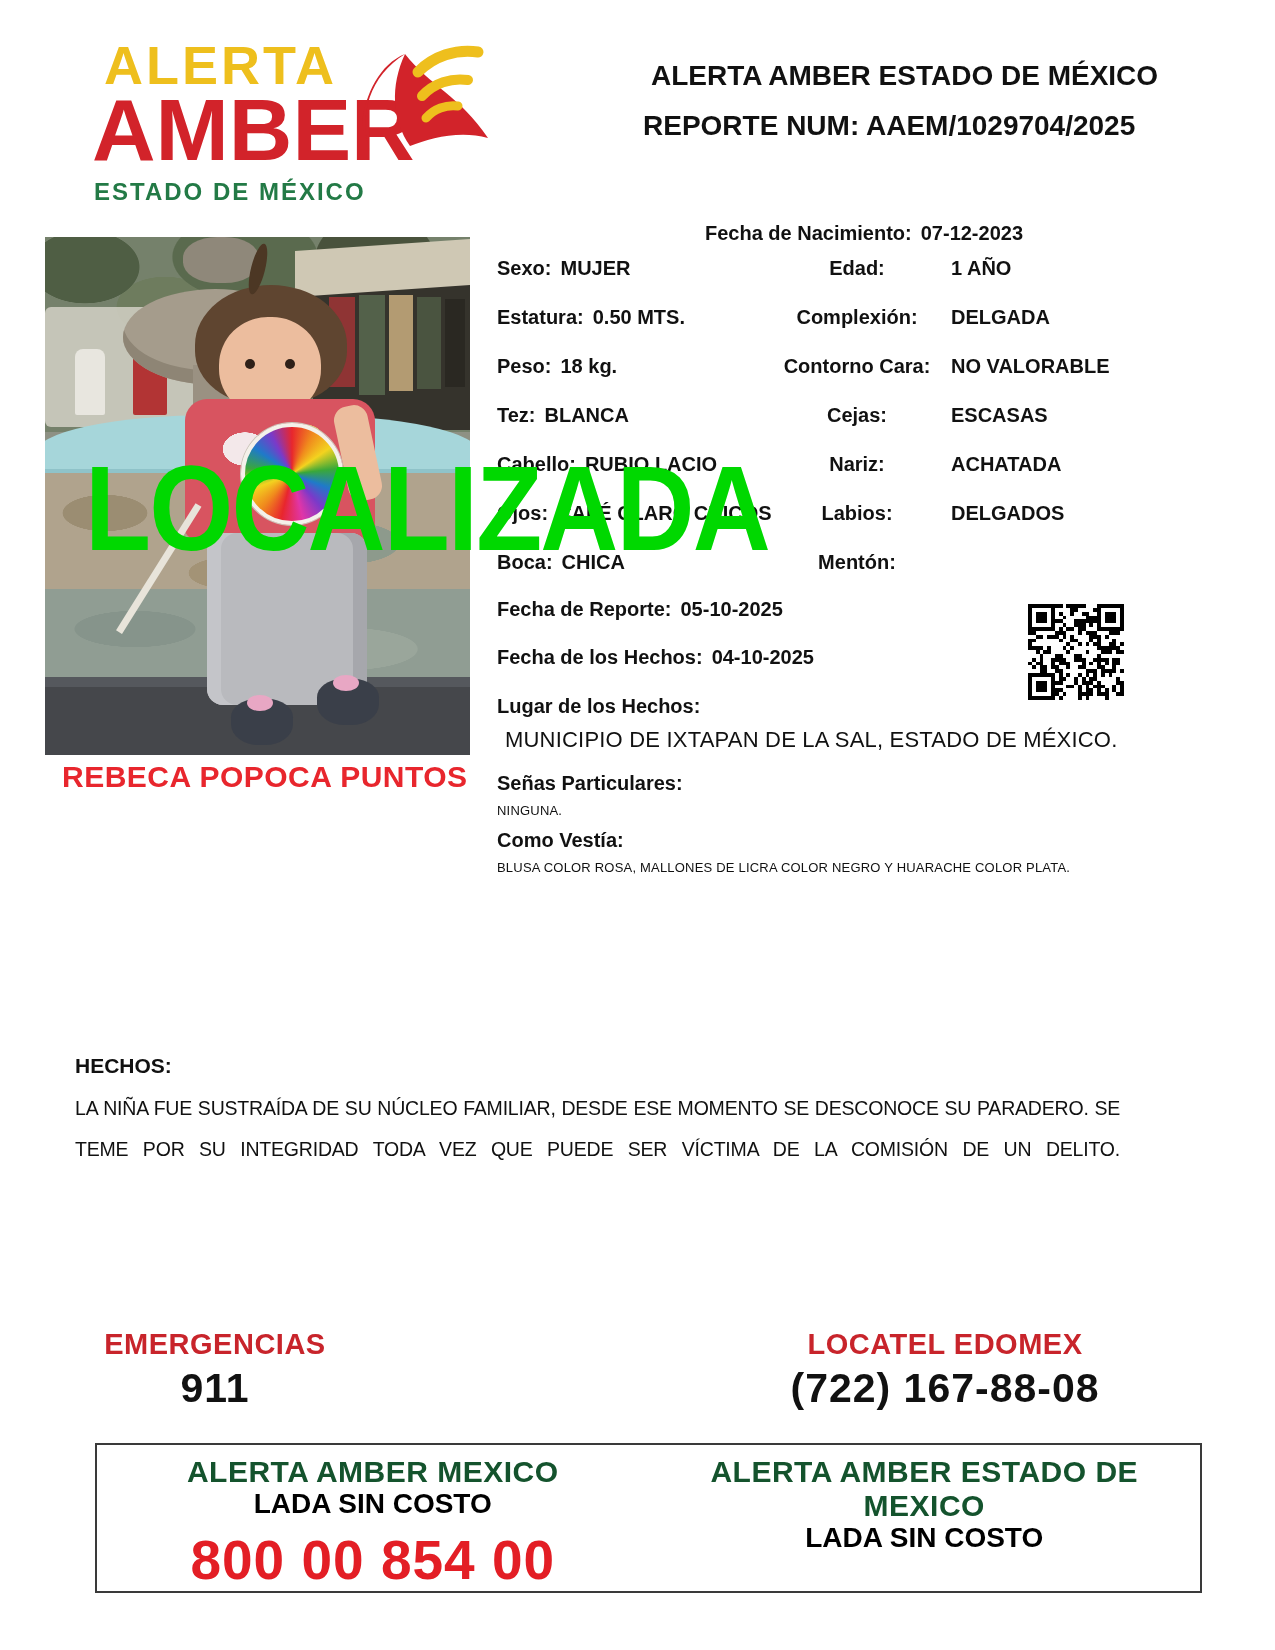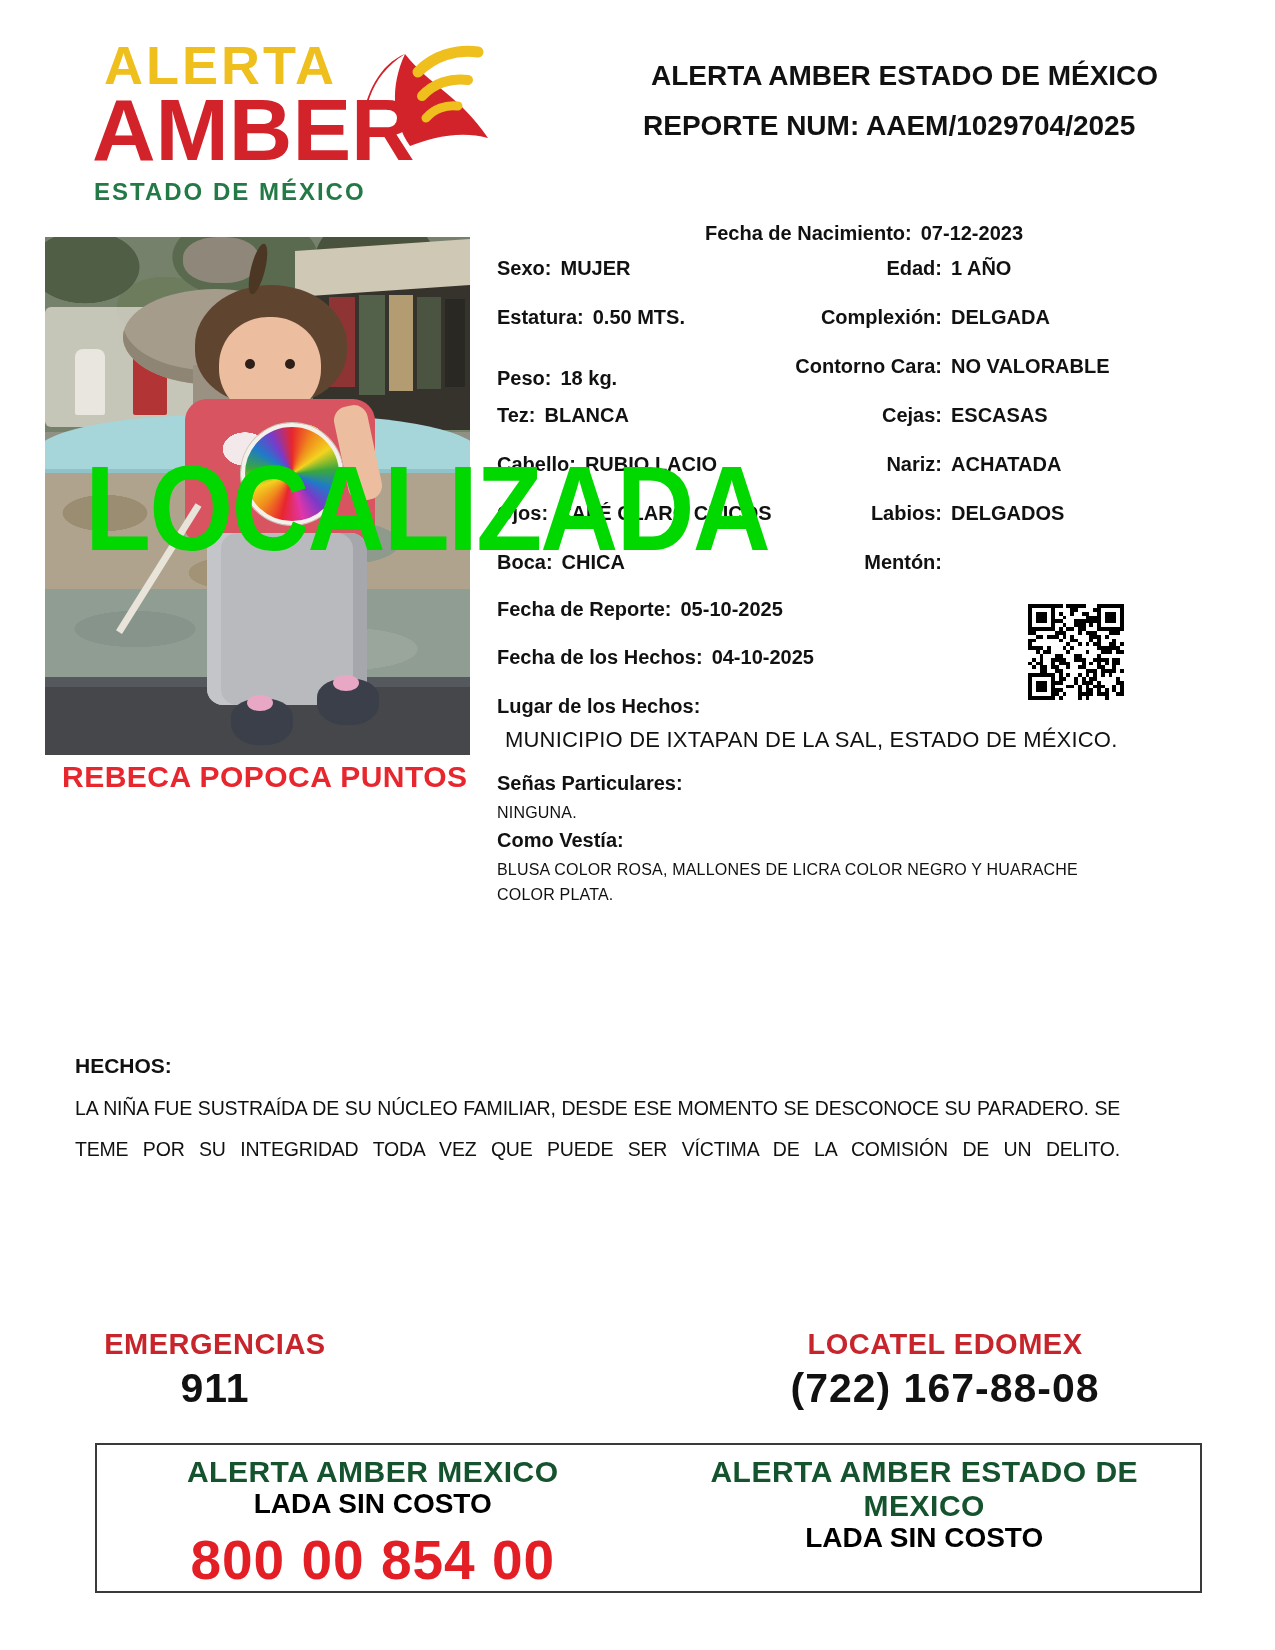--- a/index.html
+++ b/index.html
@@ -91,24 +91,24 @@
   .ph-lace.r { left:288px; top:438px; }
 
   
   .missing-name { left:62px; top:760px; font-size:30px; font-weight:700; color:#e8262d; letter-spacing:.5px; }
   .watermark { left:85px; top:448px; font-size:120px; font-weight:700; color:#00d800;
       line-height:1; letter-spacing:-2px; transform:scaleX(.9); transform-origin:left top; z-index:50; }
 
   
   .field { font-size:20px; font-weight:700; white-space:nowrap; }
   .lval { margin-left:9px; }
-  .rlabel { display:inline-block; min-width:170px; text-align:right; }
+  .rlabel { display:inline-block; min-width:170px; text-align:center; }
   .rval { margin-left:9px; }
   .plain { font-weight:400; font-size:22px; letter-spacing:.2px; }
-  .small-plain { font-weight:400; font-size:16px; letter-spacing:.2px; white-space:normal; line-height:1.55; }
+  .small-plain { font-weight:400; font-size:13px; letter-spacing:.2px; white-space:normal; line-height:1.55; }
 
   
   .qr { left:1028px; top:604px; width:96px; height:96px; background:#fff;
       display:grid; grid-template-columns:repeat(25,1fr); grid-template-rows:repeat(25,1fr); }
   .qr .qb { background:#000; }
 
   
   .hechos-title { left:75px; top:1054px; font-size:21px; font-weight:700; }
   .hechos-body { left:75px; top:1088px; width:1045px; font-size:19.5px; letter-spacing:-0.2px;
       text-align:justify; text-align-last:justify; line-height:2.1; }
@@ -191,21 +191,21 @@
   <div class="abs field" style="left:705px; top:222px;">
     <span>Fecha de Nacimiento:</span><span class="lval">07-12-2023</span>
   </div>
 
   <div class="abs field" style="left:497px; top:257px;"><span>Sexo:</span><span class="lval">MUJER</span></div>
   <div class="abs field" style="left:772px; top:257px;"><span class="rlabel">Edad:</span><span class="rval">1 AÑO</span></div>
 
   <div class="abs field" style="left:497px; top:306px;"><span>Estatura:</span><span class="lval">0.50 MTS.</span></div>
   <div class="abs field" style="left:772px; top:306px;"><span class="rlabel">Complexión:</span><span class="rval">DELGADA</span></div>
 
-  <div class="abs field" style="left:497px; top:355px;margin-top:12px;"><span>Peso:</span><span class="lval">18 kg.</span></div>
+  <div class="abs field" style="left:497px; top:355px;"><span>Peso:</span><span class="lval">18 kg.</span></div>
   <div class="abs field" style="left:772px; top:355px;"><span class="rlabel">Contorno Cara:</span><span class="rval">NO VALORABLE</span></div>
 
   <div class="abs field" style="left:497px; top:404px;"><span>Tez:</span><span class="lval">BLANCA</span></div>
   <div class="abs field" style="left:772px; top:404px;"><span class="rlabel">Cejas:</span><span class="rval">ESCASAS</span></div>
 
   <div class="abs field" style="left:497px; top:453px;"><span>Cabello:</span><span class="lval">RUBIO LACIO</span></div>
   <div class="abs field" style="left:772px; top:453px;"><span class="rlabel">Nariz:</span><span class="rval">ACHATADA</span></div>
 
   <div class="abs field" style="left:497px; top:502px;"><span>Ojos:</span><span class="lval">CAFÉ CLARO CHICOS</span></div>
   <div class="abs field" style="left:772px; top:502px;"><span class="rlabel">Labios:</span><span class="rval">DELGADOS</span></div>

